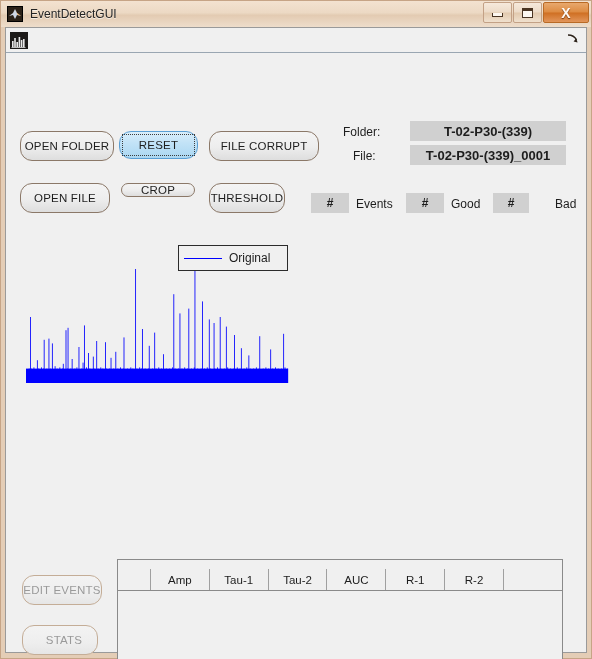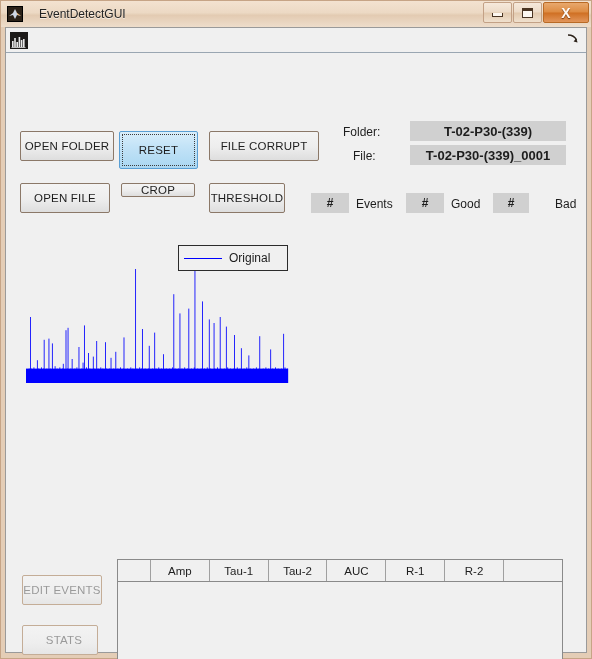--- a/index.html
+++ b/index.html
@@ -43,21 +43,21 @@
     height: 16px;
     flex: 0 0 16px;
     background: #2b2118;
     border: 1px solid #000;
     box-sizing: border-box;
     position: relative;
     overflow: hidden;
   }
   .title-icon svg { display: block; }
   .title-text {
-    margin-left: 16px;
+    margin-left: 7px;
     font-size: 12px;
     color: #242424;
     white-space: nowrap;
     text-shadow: 0 1px 0 rgba(255,255,255,0.6);
   }
   .win-buttons {
     position: absolute;
     right: 2px;
     top: 1px;
     display: flex;
@@ -155,21 +155,21 @@
     flex: 1 1 auto;
     position: relative;
     background: #f0f0f0;
   }
 
   
   .btn {
     position: absolute;
     box-sizing: border-box;
     border: 1px solid #8b7868;
-    border-radius: 2px;
+    border-radius: 12px;
     background: linear-gradient(to bottom, #f4f4f4 0%, #ededed 55%, #dedede 100%);
     color: #1d1d1d;
     font-size: 11.5px;
     font-family: "Liberation Sans", sans-serif;
     display: flex;
     align-items: center;
     justify-content: center;
     letter-spacing: 0.2px;
     cursor: default;
     user-select: none;
@@ -260,20 +260,21 @@
     height: 128px;
     border: 1px solid #8a8a8a;
     box-sizing: border-box;
     background: #f0f0f0;
     overflow: hidden;
   }
   table.data {
     border-collapse: collapse;
     width: 100%;
     table-layout: fixed;
+    margin-top: 9px;
   }
   table.data th {
     height: 21px;
     border-right: 1px solid #a0a0a0;
     border-bottom: 1px solid #8a8a8a;
     background: #f0f0f0;
     font-size: 11.5px;
     font-weight: normal;
     color: #1d1d1d;
     padding: 0;
@@ -326,21 +327,21 @@
         <svg width="14" height="14" viewBox="0 0 14 14">
           <path d="M2 3 C6 3 9 5 10.5 8" stroke="#2b2118" stroke-width="1.4" fill="none"></path>
           <path d="M11.6 10.6 L7.6 9.4 L10.2 6.2 Z" fill="#2b2118"></path>
         </svg>
       </span>
     </div>
 
     <div class="panel">
 
       <div class="btn" style="left:14px;  top:78px; width:94px; height:30px;">OPEN FOLDER</div>
-      <div class="btn focused" style="left:113px; top:78px; width:79px; height:38px;">RESET</div>
+      <div class="btn focused" style="left:113px; top:78px; width:79px; height:28px;">RESET</div>
       <div class="btn" style="left:203px; top:78px; width:110px; height:30px;">FILE CORRUPT</div>
 
       <div class="btn" style="left:14px;  top:130px; width:90px; height:30px;">OPEN FILE</div>
       <div class="btn" style="left:115px; top:130px; width:74px; height:14px;">CROP</div>
       <div class="btn" style="left:203px; top:130px; width:76px; height:30px;">THRESHOLD</div>
 
       <div class="lbl" style="left:337px; top:72px;">Folder:</div>
       <div class="valbox" style="left:404px; top:68px; width:156px; height:20px;">T-02-P30-(339)</div>
 
       <div class="lbl" style="left:347px; top:96px;">File:</div>

